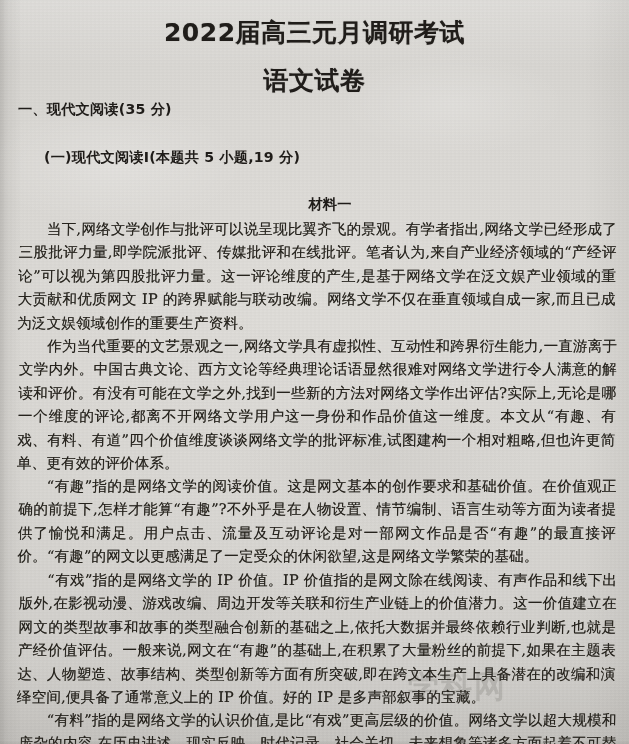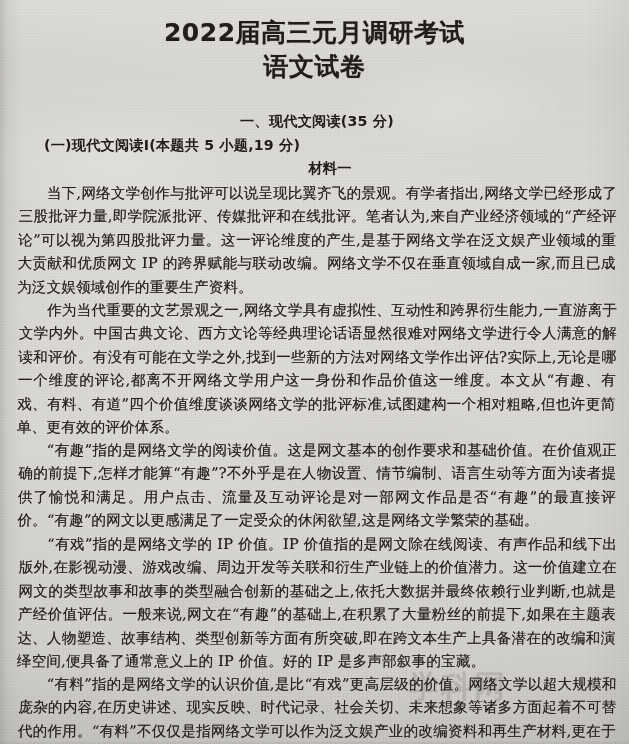--- a/index.html
+++ b/index.html
@@ -81,39 +81,40 @@
   }
   .title-main, .title-sub {
     font-family: "DejaVu Sans", "Liberation Sans", sans-serif;
     font-weight: 700;
     color: #201d1a;
     letter-spacing: .5px;
     line-height: 1.22;
     text-shadow: 0 0 .7px rgba(40,38,35,.5);
   }
   .title-main { font-size: 25px; }
-  .title-sub  { font-size: 25px; margin-top: 3px; }
+  .title-sub  { font-size: 25px; margin-top: 17px; }
 
   .body-col {
     margin: 0;
     padding: 0 13px 0 18px;
   }
 
   .h-sec,
   .h-sub,
   .h-mat {
     font-family: "DejaVu Sans", "Liberation Sans", sans-serif;
     font-weight: 700;
     font-size: 14.2px;
     line-height: 23.5px;
     color: #1f1c19;
     letter-spacing: .2px;
     white-space: nowrap;
-  }
-  .h-sec { margin-top: 28px; text-align: center; }
+    margin-top: 24px;
+  }
+  .h-sec { margin-top: 2px; }
   .h-sub { padding-left: 26px; }
   .h-mat { padding-left: 26px; text-align: center; }
 
   .line-plain {
     font-family: "DejaVu Serif", "Liberation Serif", serif;
     font-size: 14.2px;
     line-height: 23.5px;
     padding-left: 26px;
     letter-spacing: .2px;
     color: #242119;

